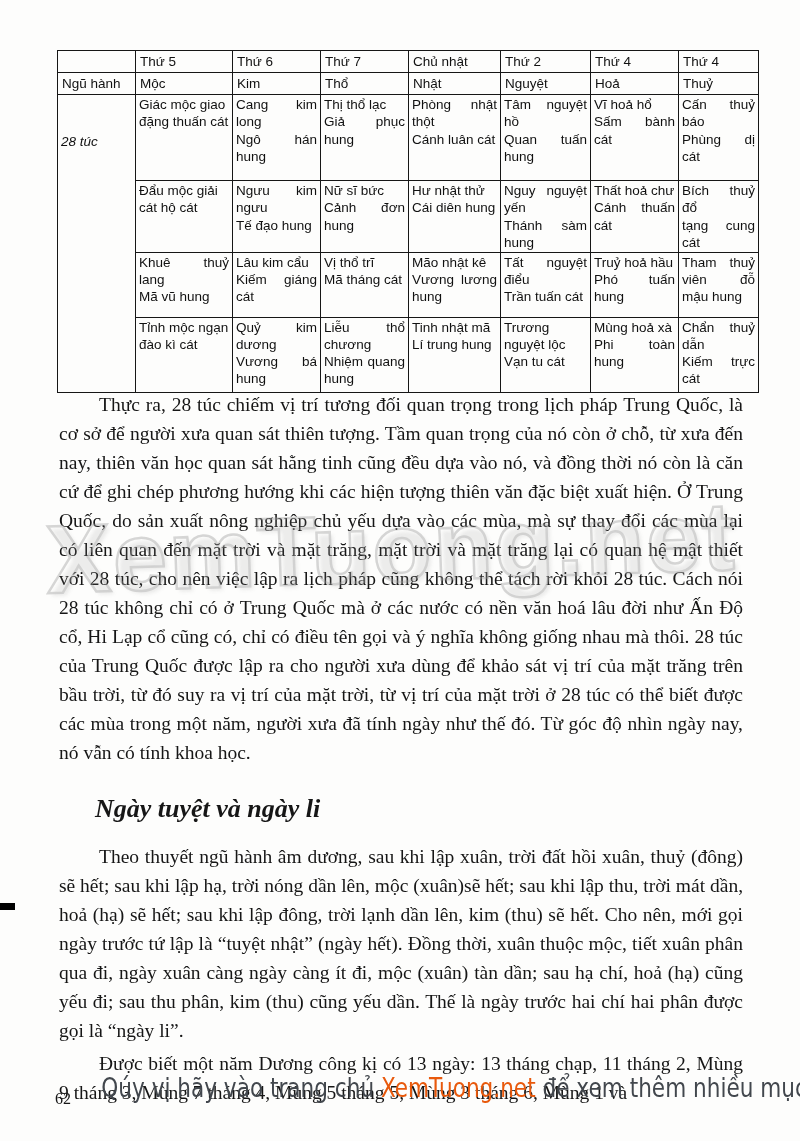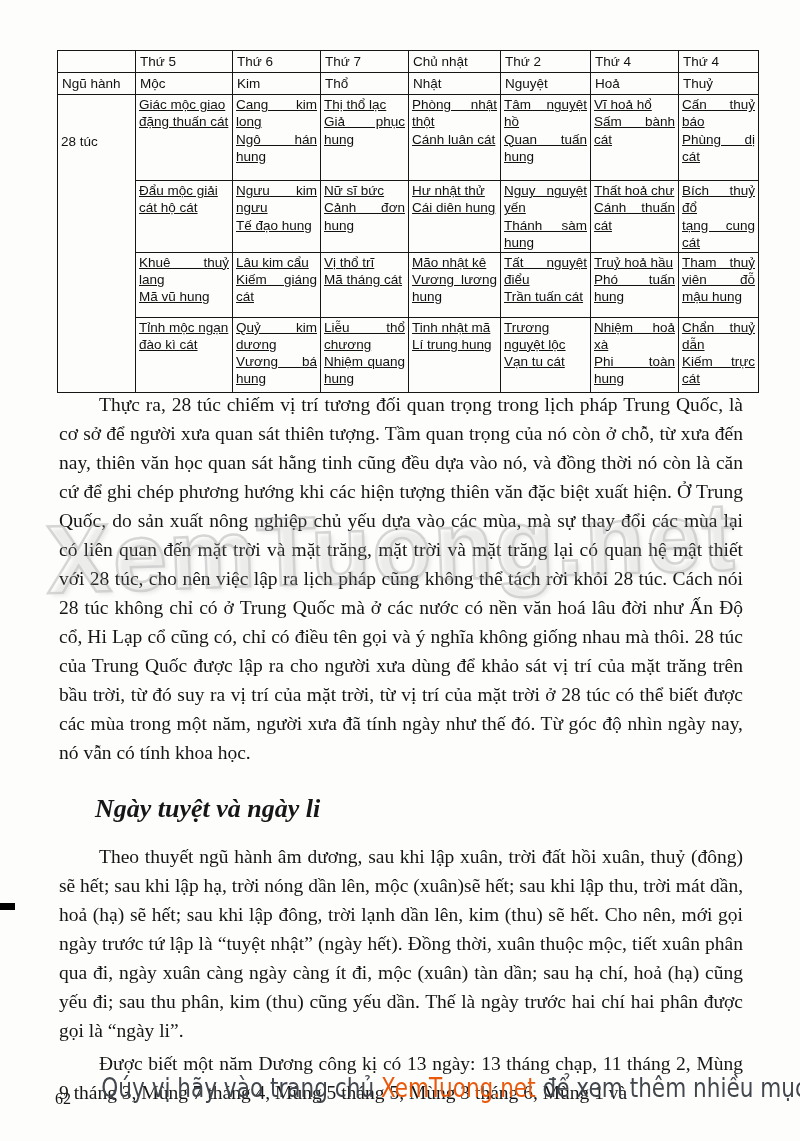--- a/index.html
+++ b/index.html
@@ -22,22 +22,22 @@
     line-height:1.27;
     color:#111;
   }
   .tuc-table td{
     border:1.6px solid #161616;
     vertical-align:top;
     padding:1px 3px;
     overflow:hidden;
   }
   .tuc-table tr.hdr td{padding:2px 4px;}
-  .group-cell{padding-top:38px !important;}
-  .phrase{text-align:justify;text-decoration:underline;}
+  .group-cell{padding-top:38px !important;font-style:italic;}
+  .phrase{text-align:justify;}
   
   .content{
     position:absolute;left:55px;top:386px;width:692px;
     font-size:19.5px;
     line-height:29px;
     text-align:justify;
   }
   .content p{margin:4px;text-indent:40px;}
   .content h3{
     margin:27px 0 19px 40px;
@@ -221,21 +221,21 @@
         </td>
         <td>
           <div class="phrase">Tinh nhật mã</div>
           <div class="phrase">Lí trung hung</div>
         </td>
         <td>
           <div class="phrase">Trương nguyệt lộc</div>
           <div class="phrase">Vạn tu cát</div>
         </td>
         <td>
-          <div class="phrase">Nhiệm hoả xà</div>
+          <div class="phrase">Mùng hoả xà</div>
           <div class="phrase">Phi toàn hung</div>
         </td>
         <td>
           <div class="phrase">Chẩn thuỷ dẫn</div>
           <div class="phrase">Kiếm trực cát</div>
         </td>
       </tr>
     </tbody>
 </table>
 

